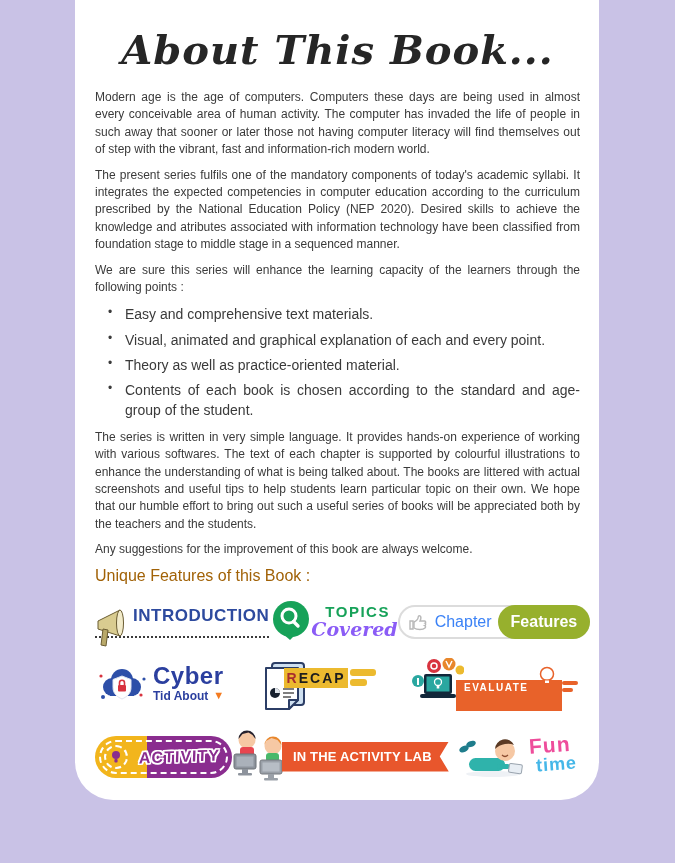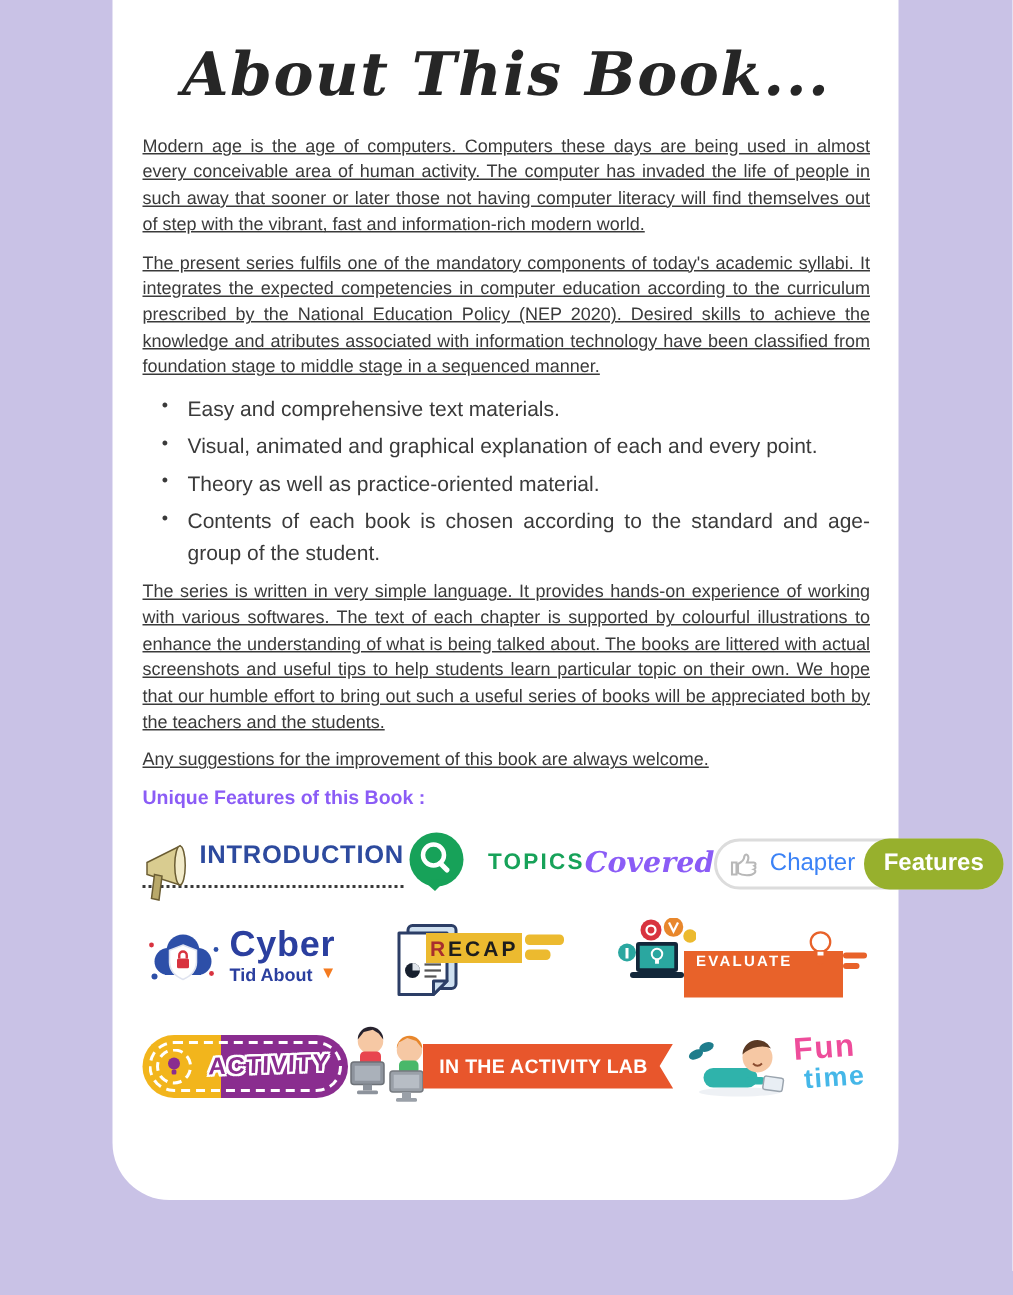--- a/index.html
+++ b/index.html
@@ -19,40 +19,40 @@
   }
   .title {
     text-align:center;
     font-family:"DejaVu Serif", serif;
     font-style:italic; font-weight:bold;
     font-size:40px; color:#262626;
     margin:4px 0 16px 0; letter-spacing:1px;
   }
   .para {
     font-size:12px; line-height:1.45; color:#3a3a3a;
-    text-align:justify; margin:0 0 8px 0;text-decoration:underline;
+    text-align:justify; margin:0 0 8px 0;
   }
   .bullets { list-style:none; margin:0 0 8px 0; padding:0; }
   .bullets li { display:flex; margin:0 0 5px 0; }
   .bullets .dot { width:30px; flex:0 0 30px; text-align:center; color:#3a3a3a; font-size:12px; line-height:1.45; }
   .bullets .btxt { flex:1; font-size:14px; line-height:1.45; color:#3a3a3a; text-align:justify; }
   .features-heading {
-    color:#8b5cf6; font-size:13px; font-weight:bold; margin:2px 0 6px 0;
+    color:#a16207; font-size:16px; font-weight:normal; margin:2px 0 6px 0;
   }
   .feat-row { display:flex; align-items:center; justify-content:space-between; }
   .row1 { height:62px; } .row2 { height:68px; } .row3 { height:72px; }
 
   
   .intro-inner { display:flex; align-items:flex-start; border-bottom:2px dotted #3a3a3a; padding-bottom:2px; }
   .intro-inner svg { margin-bottom:-14px; }
   .intro-label { color:#2d4a9e; font-weight:bold; font-size:17px; letter-spacing:.5px; margin-left:2px; }
 
   
   .topics { display:flex; align-items:center; }
-  .topics-text { display:flex; flex-direction:row; margin-left:-4px; }
+  .topics-text { display:flex; flex-direction:column; margin-left:-4px; }
   .topics-l1 { color:#17a259; font-weight:bold; font-size:15px; letter-spacing:1.5px; margin-left:14px; }
   .topics-l2 { font-family:"DejaVu Serif", serif; font-style:italic; font-weight:bold; font-size:19px; color:#8b5cf6; margin-top:-2px; }
 
   
   .chapter { display:flex; align-items:center; border:2px solid #dcdcdc; border-radius:18px; background:#fff; height:34px; padding-left:8px; }
   .chapter-word { color:#3b82f6; font-weight:normal; font-size:16px; margin:0 6px 0 5px; }
   .chapter-right { background:#97b02d; color:#fff; font-weight:bold; font-size:16px; height:34px; line-height:34px; padding:0 13px; border-radius:17px; margin:-2px -2px -2px 0; }
 
   
   .cyber { display:flex; align-items:flex-start; }
@@ -105,20 +105,21 @@
 </style>
 </head>
 <body>
 
 <div class="sheet">
 
   <h1 class="title">About This Book...</h1>
 
   <p class="para">Modern age is the age of computers. Computers these days are being used in almost every conceivable area of human activity. The computer has invaded the life of people in such away that sooner or later those not having computer literacy will find themselves out of step with the vibrant, fast and information-rich modern world.</p>
   <p class="para">The present series fulfils one of the mandatory components of today's academic syllabi. It integrates the expected competencies in computer education according to the curriculum prescribed by the National Education Policy (NEP 2020). Desired skills to achieve the knowledge and atributes associated with information technology have been classified from foundation stage to middle stage in a sequenced manner.</p>
+  <p class="para">We are sure this series will enhance the learning capacity of the learners through the following points :</p>
 
   <ul class="bullets">
     <li>
       <span class="dot">•</span>
       <span class="btxt">Easy and comprehensive text materials.</span>
     </li>
     <li>
       <span class="dot">•</span>
       <span class="btxt">Visual, animated and graphical explanation of each and every point.</span>
     </li>

